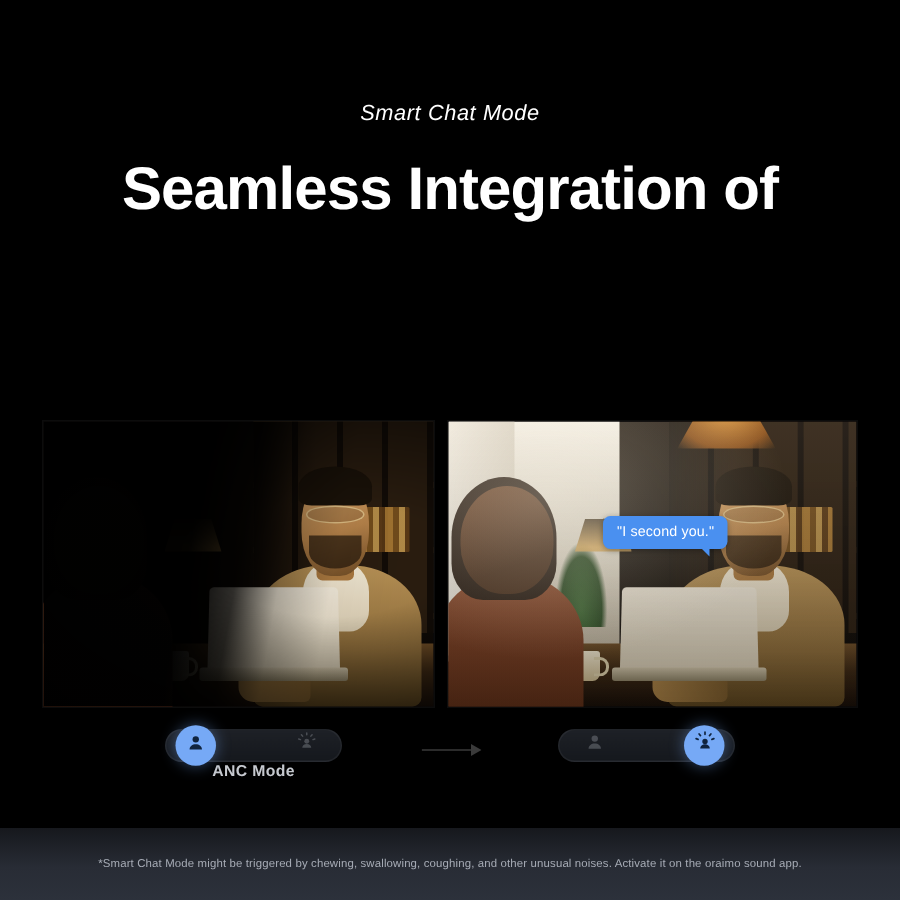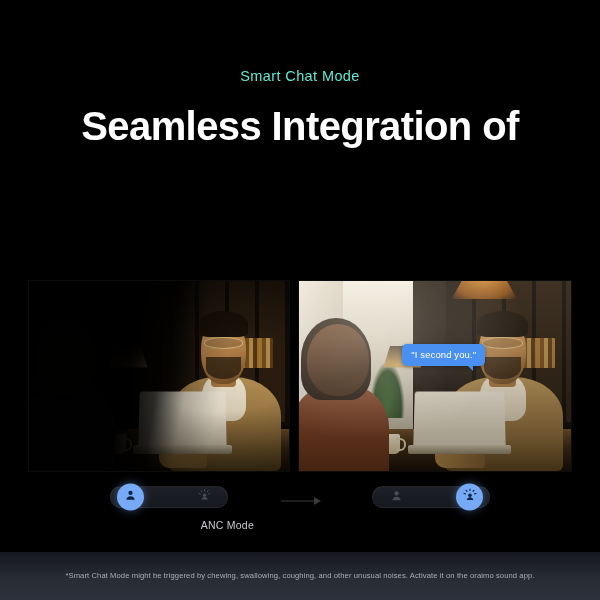--- a/index.html
+++ b/index.html
@@ -20,23 +20,24 @@
 
   
   .header {
     padding-top: 68px;
     text-align: center;
   }
 
   .eyebrow {
     font-size: 14.5px;
     letter-spacing: 0.4px;
-    color: #5eead4;
+    color: #ffffff;
     font-weight: 400;
     line-height: 1.2;
+    font-style: italic;
   }
 
   .headline {
     margin-top: 18px;
     font-size: 40px;
     line-height: 1.18;
     font-weight: 700;
     letter-spacing: -0.6px;
     color: #ffffff;
   }
@@ -448,26 +449,24 @@
     box-shadow: 0 0 10px rgba(118,169,246,0.45);
     top: 50%;
     transform: translateY(-50%);
   }
   .knob-left  { left: 6px; }
   .knob-right { right: 6px; }
 
   .dim-icon { opacity: 0.26; }
 
   .ctl-label {
-    margin-top: 11px;
     font-size: 10.5px;
     letter-spacing: 0.25px;
     color: #c6c9cf;
-    font-weight: 400;
-    text-align: right;
+    font-weight: 700;
   }
 
   .flow-arrow {
     position: absolute;
     left: 281px;
     top: 7px;
     width: 40px;
     height: 10px;
   }
 

